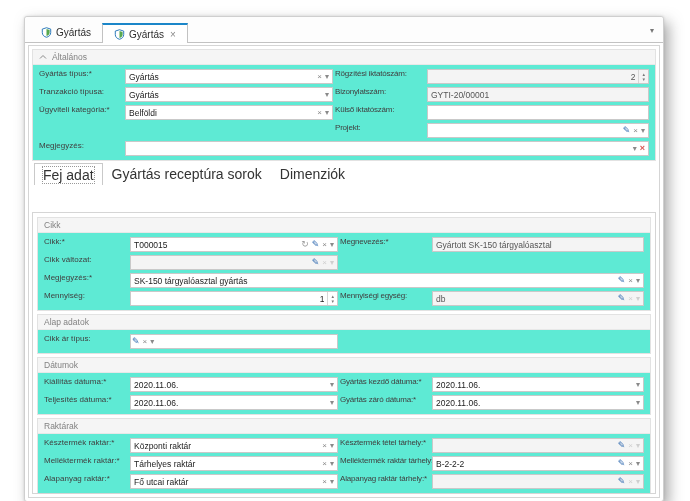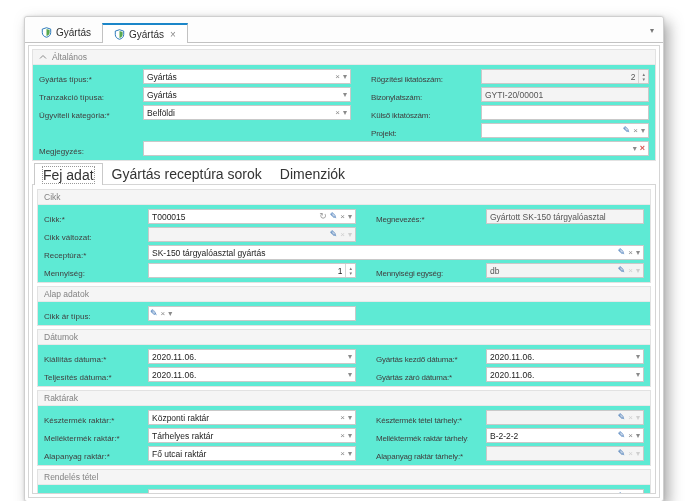--- a/index.html
+++ b/index.html
@@ -15,21 +15,21 @@
   .tab .shield { width:11px; height:11px; flex:none; }
   .tab-close { font-size:10px; color:#8a8a8a; margin-left:2px; }
   .tab-overflow { position:absolute; right:9px; top:9px; font-size:8px; color:#777; cursor:pointer; }
   
   .main { position:absolute; left:3px; right:3px; top:28px; bottom:3px; border:1px solid #d5d5d5;
           background:#fff; padding:3px; display:flex; flex-direction:column; overflow:hidden; }
   .groupbox { border:1px solid #e2e2e2; background:#5eead4; margin-bottom:3px; }
   .group-header { height:15px; background:#f5f5f5; border-bottom:1px solid #e8e8e8; display:flex; align-items:center;
                   gap:5px; padding:0 6px; color:#828282; font-size:8.5px; }
   .group-body { padding:4px 6px 1px 6px; }
-  .row { display:flex; align-items:flex-end; margin-bottom:3px; height:15px;gap:18px; }
+  .row { display:flex; align-items:flex-start; margin-bottom:3px; height:15px; }
   .lbl  { width:86px; flex:none; font-size:8px; color:#404040; white-space:nowrap; overflow:hidden; }
   .lbl2 { width:92px; flex:none; margin-left:2px; font-size:8px; letter-spacing:-0.2px; color:#404040; white-space:nowrap; overflow:hidden; }
   .fld { display:flex; align-items:center; height:15px; border:1px solid #c9c9c9; background:#fff; }
   .f1 { width:208px; flex:none; }
   .f2 { flex:1; }
   .fwide { flex:1; }
   .ghost { border:none; background:none; }
   .fld input { flex:1; min-width:0; border:0; outline:0; background:transparent; height:13px;
                font:8.5px "Liberation Sans", sans-serif; color:#222; padding:0 3px; }
   .fld.dis { background:#f4f4f4; }
@@ -42,21 +42,21 @@
   .ic.faded { color:#cfcfcf; }
   .ic.red { color:#d9534f; font-weight:bold; font-size:9px; }
   .spin { display:flex; flex-direction:column; justify-content:center; border-left:1px solid #d6d6d6;
           height:13px; padding:0 3px; gap:1px; flex:none; cursor:pointer; }
   .spin span { font-size:5px; line-height:4px; color:#777; }
   
   .dtabs { display:flex; align-items:flex-end; height:18px; margin-top:2px; padding-left:2px; }
   .dtab { padding:3px 8px 2px 8px; font-size:14px; color:#333; cursor:pointer; border:1px solid transparent; border-bottom:none; }
   .dtab.active { background:#fff; border-color:#c9c9c9; margin-bottom:-1px; position:relative; z-index:2; }
   .dtab.active .dotted { outline:1px dotted #999; }
-  .dpanel { flex:1; border:1px solid #d5d5d5; padding:4px; background:#fff; overflow:hidden; }
+  .dpanel { flex:1; border:1px solid #d5d5d5; padding:4px; background:#fff; overflow:hidden;margin-top:28px; }
 </style>
 </head>
 <body>
 
 <div class="window">
 
   <div class="tabbar">
     <div class="tab">
       <svg class="shield" viewBox="0 0 12 12">
         <path d="M6 0.8 L10.6 2.3 V6 C10.6 8.9 8.6 10.5 6 11.2 C3.4 10.5 1.4 8.9 1.4 6 V2.3 Z" fill="#ffffff" stroke="#1a6fb5" stroke-width="1"></path>
@@ -190,21 +190,21 @@
             <div class="fld f1 dis">
               <input value="" style="">
               <span class="icons">
                   <span class="ic pencil">✎</span>
                   <span class="ic faded">×</span>
                   <span class="ic faded">▾</span>
                 </span>
             </div>
           </div>
           <div class="row">
-            <span class="lbl">Receptúra:*</span>
+            <span class="lbl">Megjegyzés:*</span>
             <div class="fld fwide">
               <input value="SK-150 tárgyalóasztal gyártás" style="">
               <span class="icons">
                   <span class="ic pencil">✎</span>
                   <span class="ic">×</span>
                   <span class="ic">▾</span>
                 </span>
             </div>
           </div>
           <div class="row">

